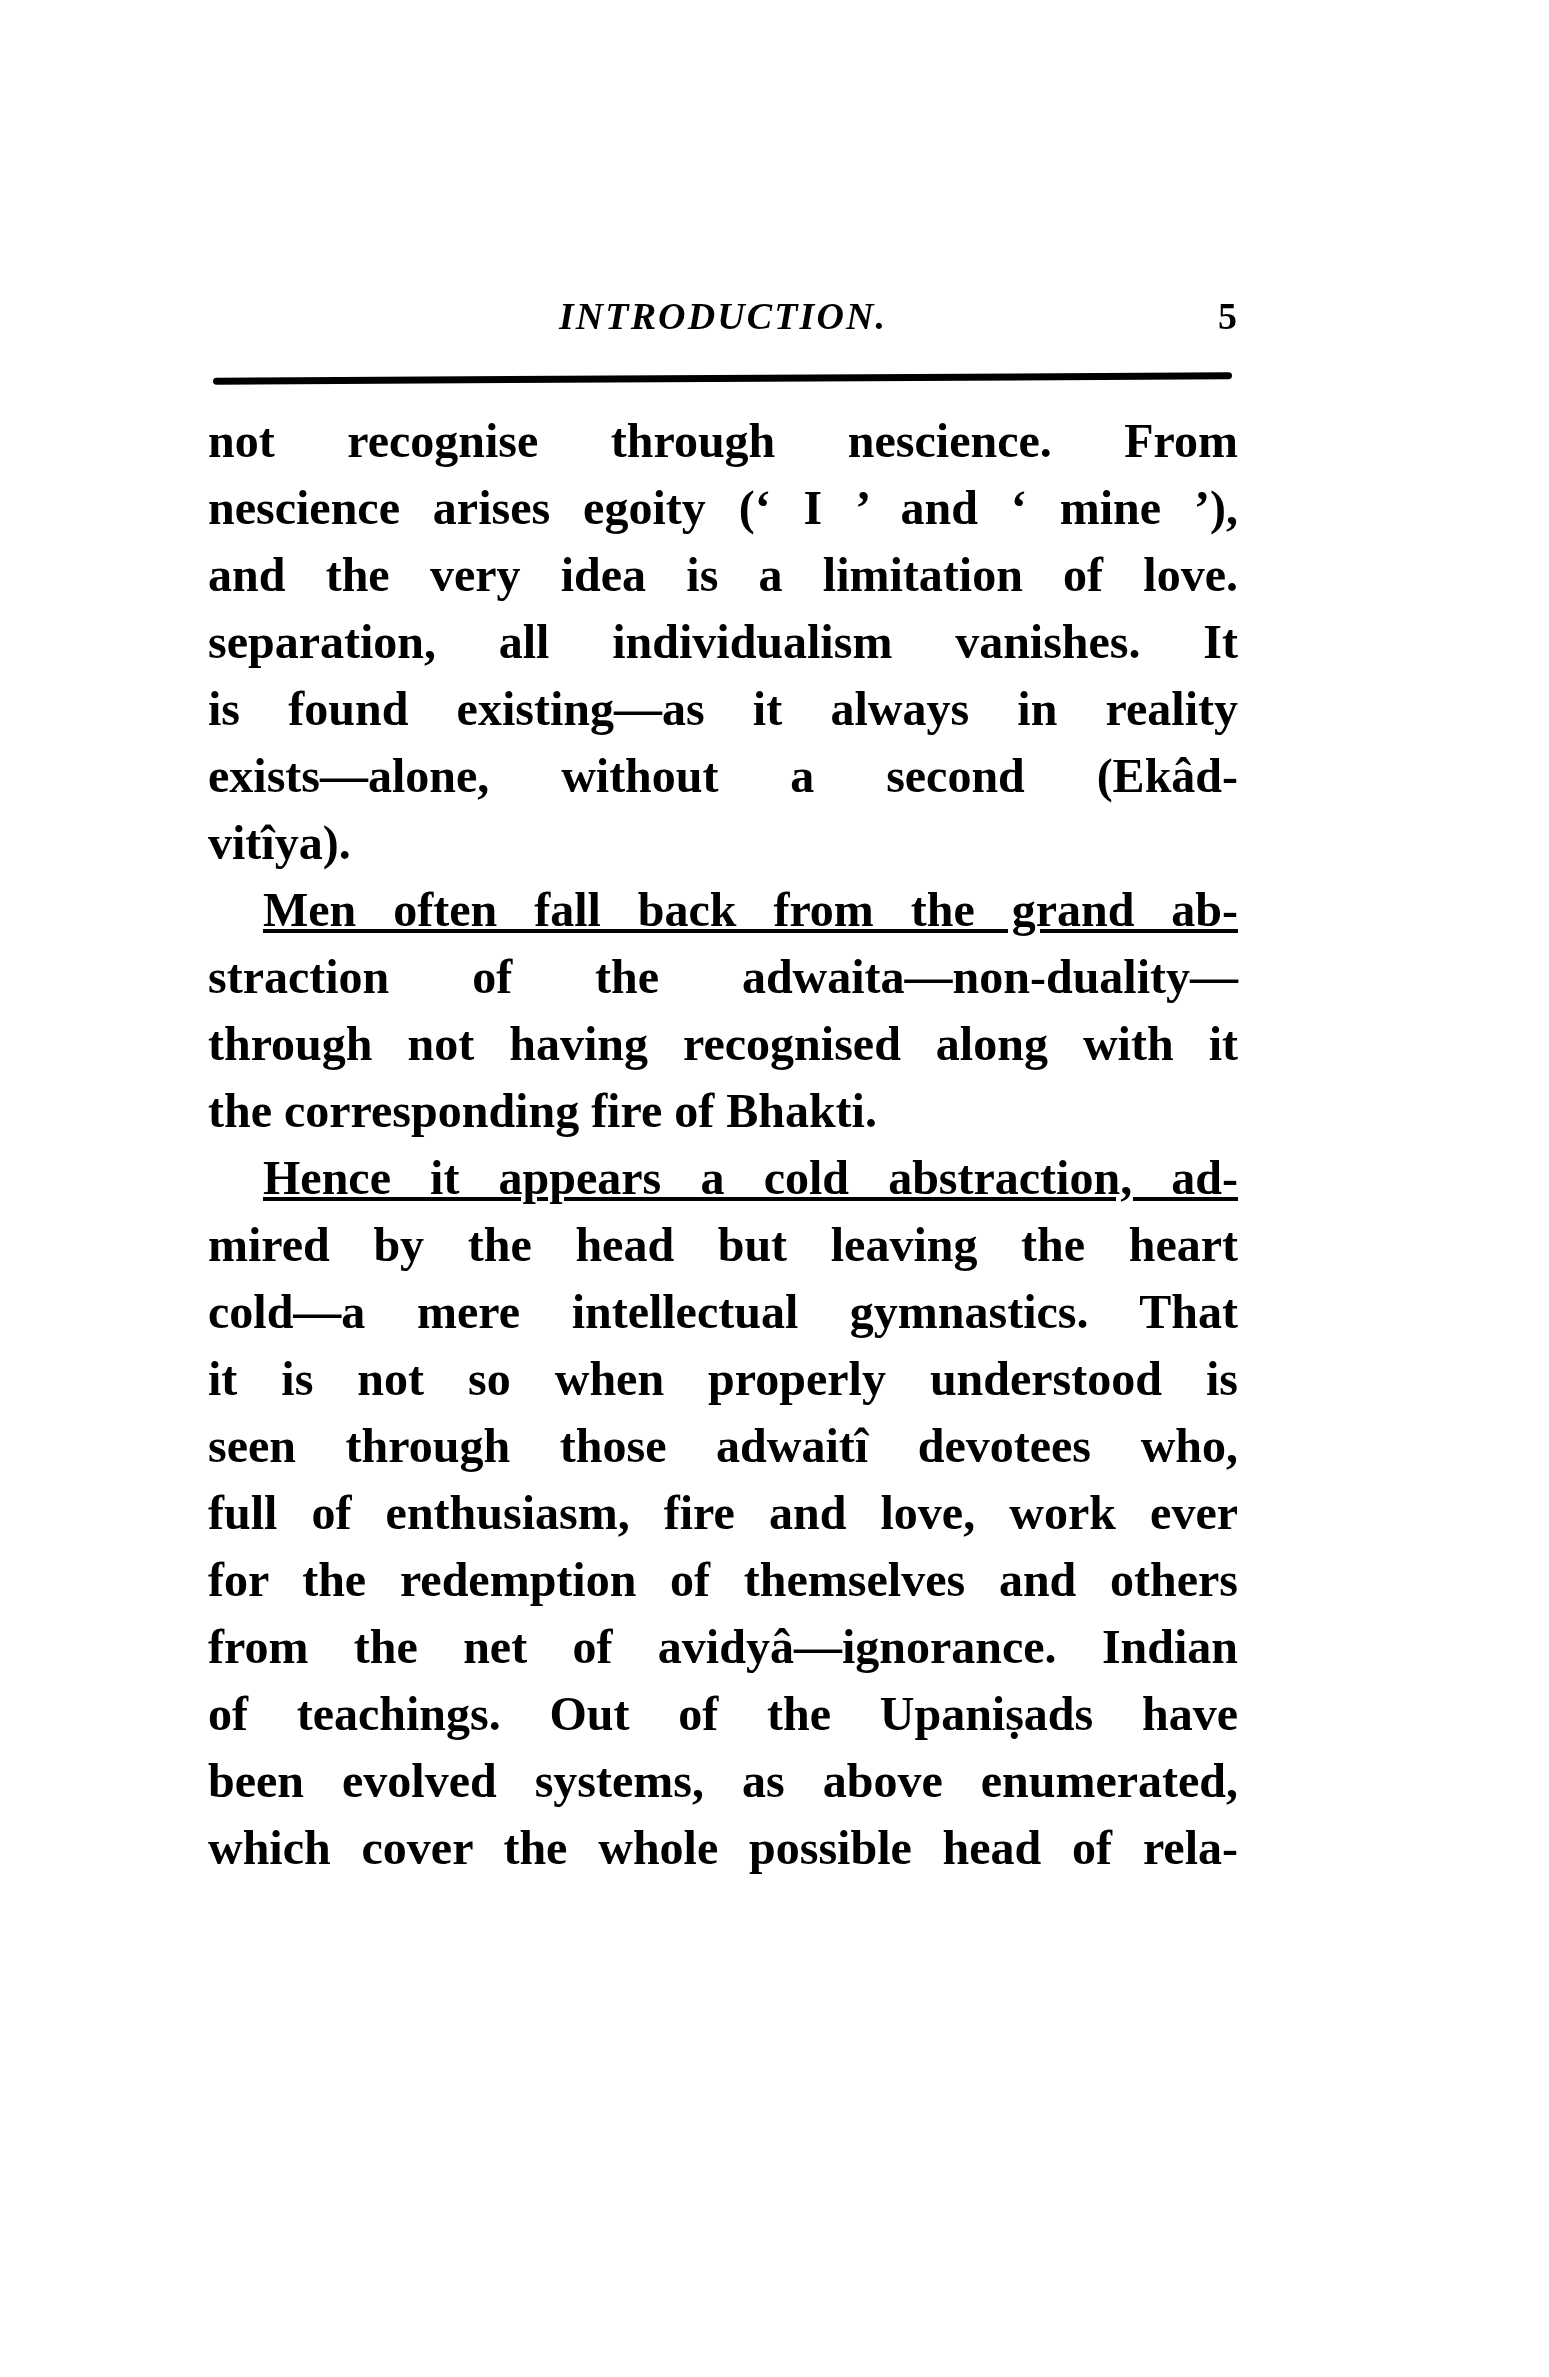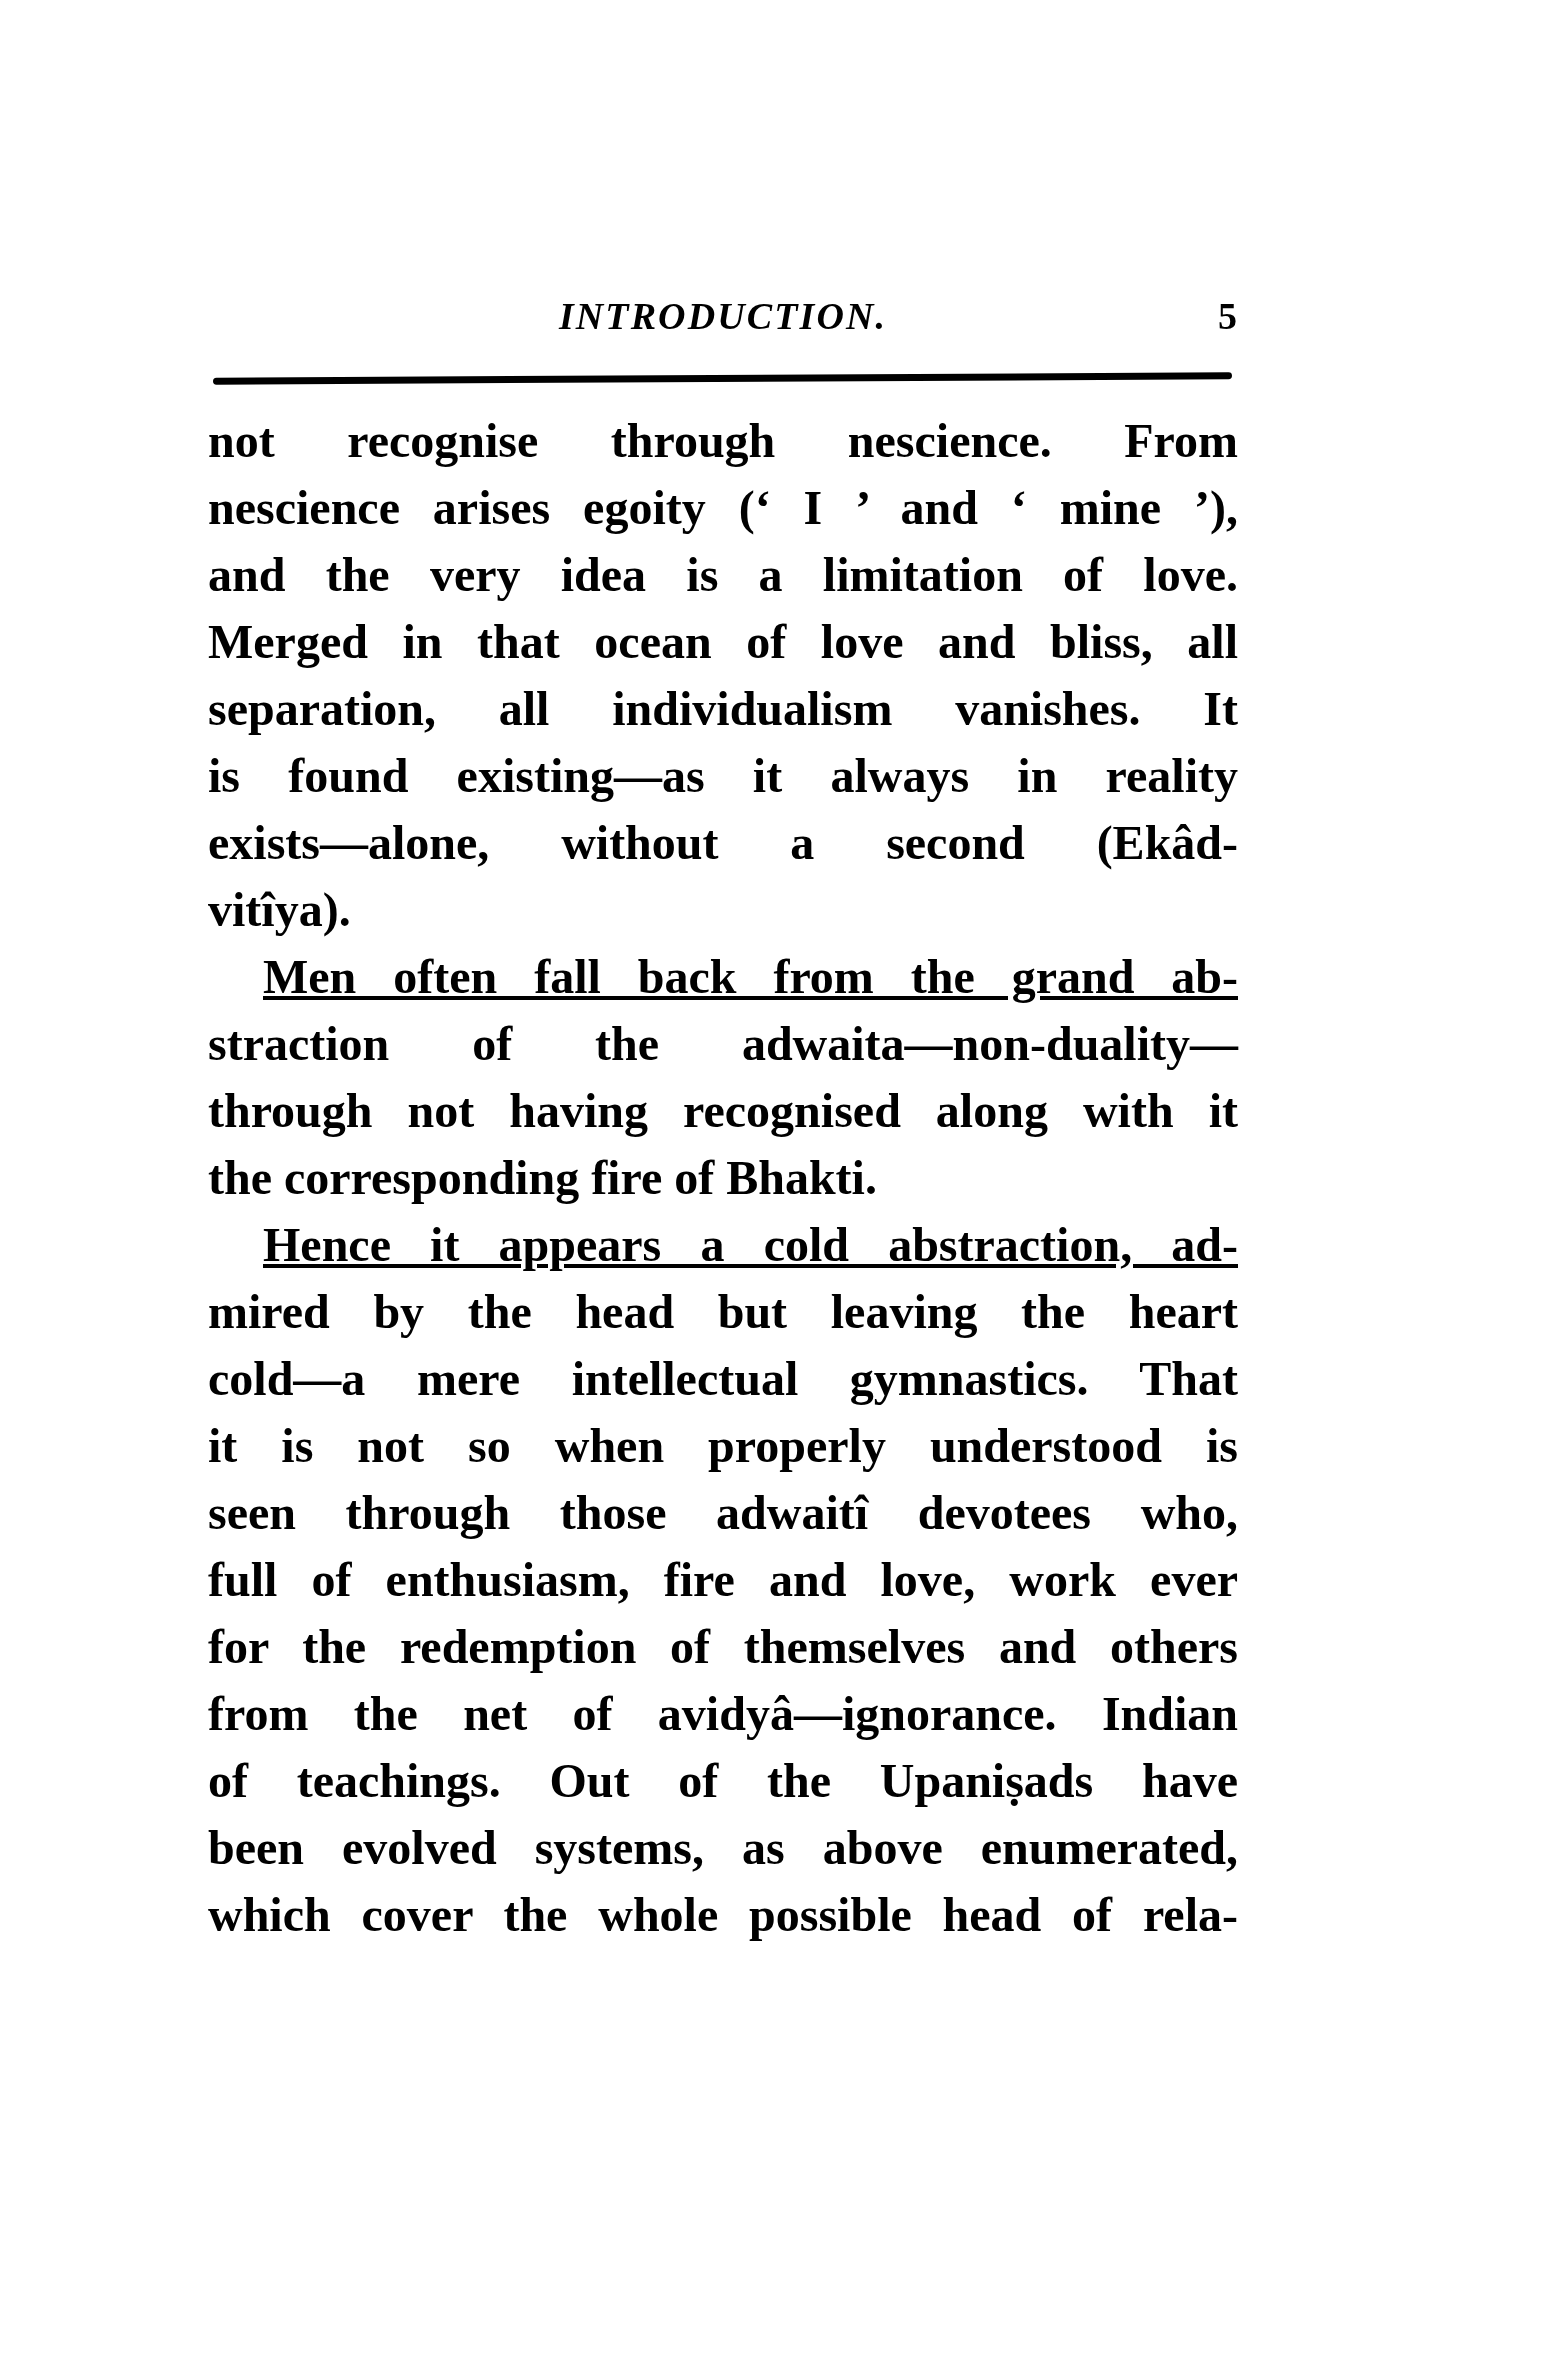--- a/index.html
+++ b/index.html
@@ -87,21 +87,20 @@
     <div class="running-title">INTRODUCTION.</div>
     <div class="page-num">5</div>
   </div>
 
   <div class="rule"></div>
 
   <div class="body-text">
       <div class="line"><span>not recognise through nescience. From</span></div>
       <div class="line"><span>nescience arises egoity (‘ I ’ and ‘ mine ’),</span></div>
       <div class="line"><span>and the very idea is a limitation of love.</span></div>
-      <div class="line"><span>Merged in that ocean of love and bliss, all</span></div>
       <div class="line"><span>separation, all individualism vanishes. It</span></div>
       <div class="line"><span>is found existing—as it always in reality</span></div>
       <div class="line"><span>exists—alone, without a second </span><span class="it">(Ekâd-</span></div>
       <div class="line left"><span class="it">vitîya).</span></div>
       <div class="line indent"><span>Men often fall back from the grand ab-</span></div>
       <div class="line"><span>straction of the </span><span class="it">adwaita</span><span>—non-duality—</span></div>
       <div class="line"><span>through not having recognised along with it</span></div>
       <div class="line left"><span>the corresponding fire of </span><span class="it">Bhakti.</span></div>
       <div class="line indent"><span>Hence it appears a cold abstraction, ad-</span></div>
       <div class="line"><span>mired by the head but leaving the heart</span></div>

